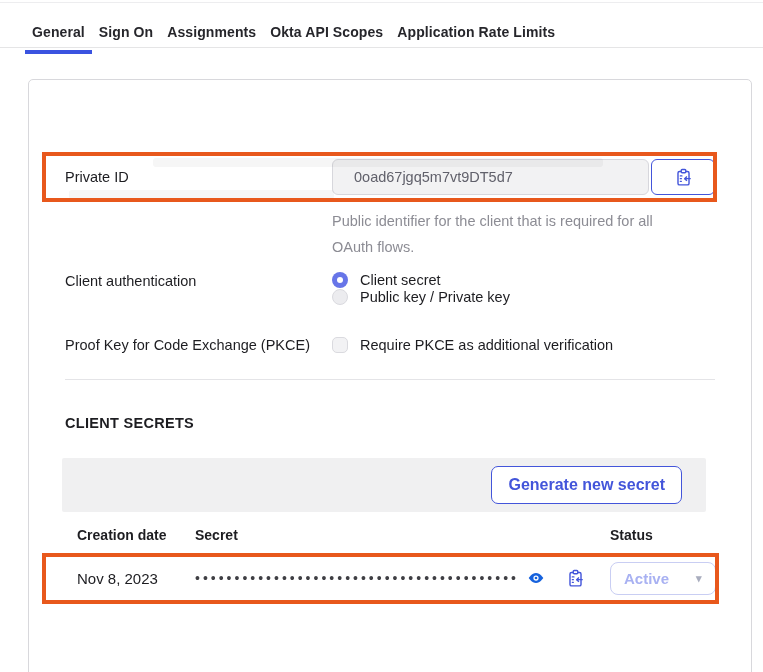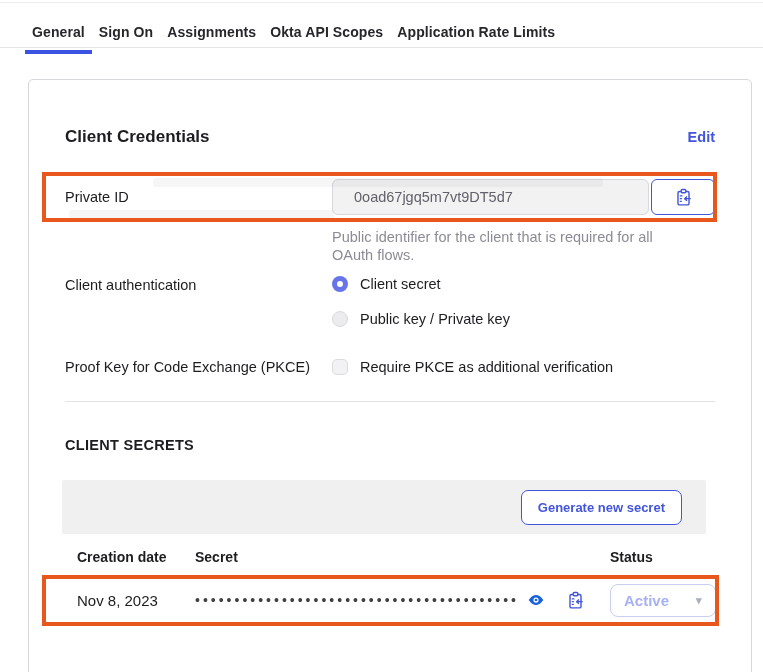--- a/index.html
+++ b/index.html
@@ -50,42 +50,42 @@
   .text-input{
     flex:1;background:#f2f2f3;border:1px solid #d7d7dc;border-radius:6px;
     display:flex;align-items:center;padding:0 21px;font-size:14.5px;color:#61616b;
     box-sizing:border-box;white-space:nowrap;overflow:hidden;
   }
   .copy-btn{
     width:64px;box-sizing:border-box;background:#fff;border:1px solid #4355da;border-radius:6px;
     display:flex;align-items:center;justify-content:center;cursor:pointer;padding:0;
   }
   .helper-row{margin-top:13px;align-items:start;}
-  .helper{margin:0;max-width:352px;font-size:14.5px;line-height:18px;color:#8c8c94;}
+  .helper{margin:0;max-width:352px;font-size:14.5px;line-height:26px;color:#8c8c94;}
 
   .auth-row{margin-top:12px;align-items:start;}
   .auth-row .field-label{margin-top:1px;}
-  .options{display:flex;flex-direction:column;gap:19px;}
+  .options{display:flex;flex-direction:column;gap:1px;}
   .opt{display:flex;align-items:center;gap:12px;font-size:14.5px;color:#1d1d21;cursor:pointer;}
   .radio{width:16px;height:16px;border-radius:50%;background:#ececef;border:1px solid #dadadf;box-sizing:border-box;flex:none;}
   .radio.checked{background:#6775e8;border:none;position:relative;}
   .radio.checked::after{content:"";position:absolute;inset:5px;background:#fff;border-radius:50%;}
   .checkbox{width:16px;height:16px;border-radius:5px;background:#f2f2f4;border:1px solid #dadadf;box-sizing:border-box;flex:none;}
   .pkce-row{margin-top:32px;}
 
   .divider{border:none;border-top:1px solid #e4e4e7;margin:26px 0 0;}
   .secrets-title{font-size:14.5px;font-weight:700;color:#1d1d21;margin:35px 0 0;letter-spacing:.3px;}
 
   
   .toolbar{
     margin:27px 0 0 -3px;width:644px;height:54px;background:#f0f0f1;border-radius:2px;
     display:flex;align-items:center;justify-content:flex-end;padding-right:24px;box-sizing:border-box;
   }
   .generate-btn{
-    background:#fff;border:1px solid #4355da;color:#4355da;font-weight:700;font-size:13px;
+    background:#fff;border:1px solid #4355da;color:#4355da;font-weight:700;font-size:16px;
     padding:9px 16px;border-radius:7px;cursor:pointer;font-family:inherit;
   }
   .table{margin-top:3px;}
   .thead,.trow{display:grid;grid-template-columns:118px 352px 56px 1fr;align-items:center;padding-left:12px;}
   .thead{height:40px;font-size:14px;font-weight:700;color:#1d1d21;}
   .thead .status-cell{padding-left:7px;}
   .trow{height:46px;font-size:15px;color:#1d1d21;position:relative;}
   .orange-box2{
     position:absolute;left:-23px;right:-4px;top:-2px;bottom:-3px;
     border:4px solid #e8581c;pointer-events:none;z-index:3;
@@ -109,24 +109,20 @@
 <nav class="tabbar">
   <div class="tab active"><span>General</span></div>
   <div class="tab"><span>Sign On</span></div>
   <div class="tab"><span>Assignments</span></div>
   <div class="tab"><span>Okta API Scopes</span></div>
   <div class="tab"><span>Application Rate Limits</span></div>
 </nav>
 
 <main class="card">
 
-  <div class="section-head">
-    <h2 class="section-title">Client Credentials</h2>
-    <a class="edit-link">Edit</a>
-  </div>
 
   <div class="row clientid-row">
     <div class="orange-box"></div>
     <div class="ghost ghost-1"></div>
     <div class="ghost ghost-2"></div>
     <span class="field-label">Private ID</span>
     <div class="field-group">
       <div class="text-input">0oad67jgq5m7vt9DT5d7</div>
       <button class="copy-btn">
         <span style="display:flex;">

